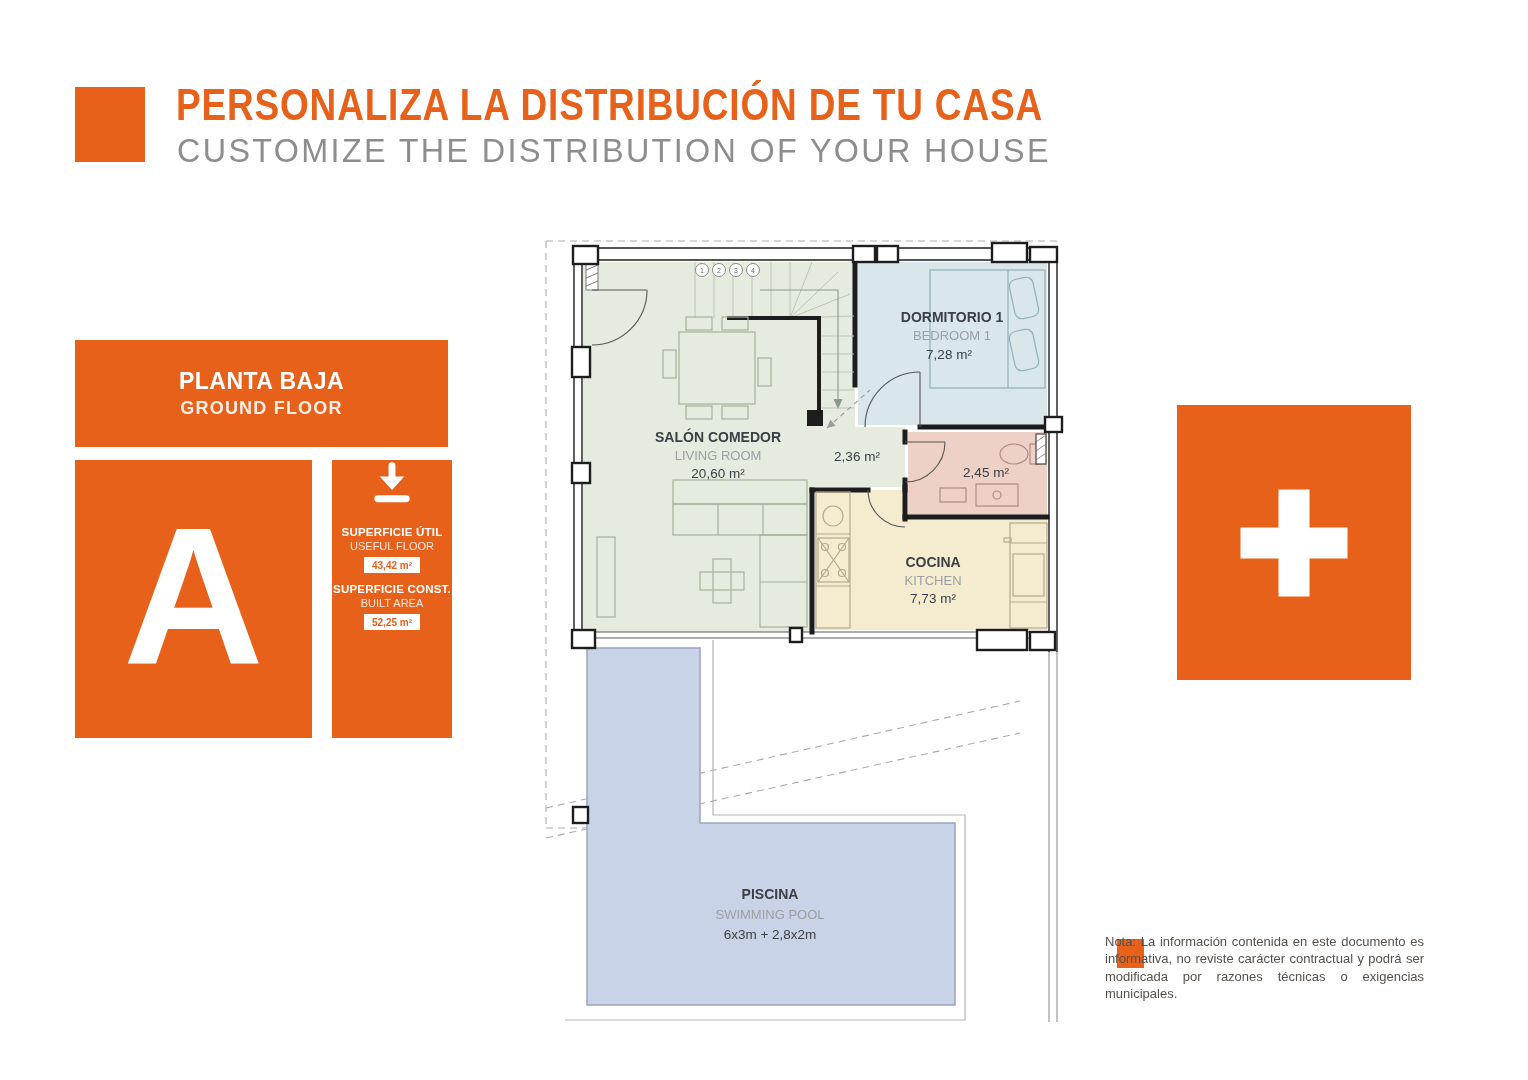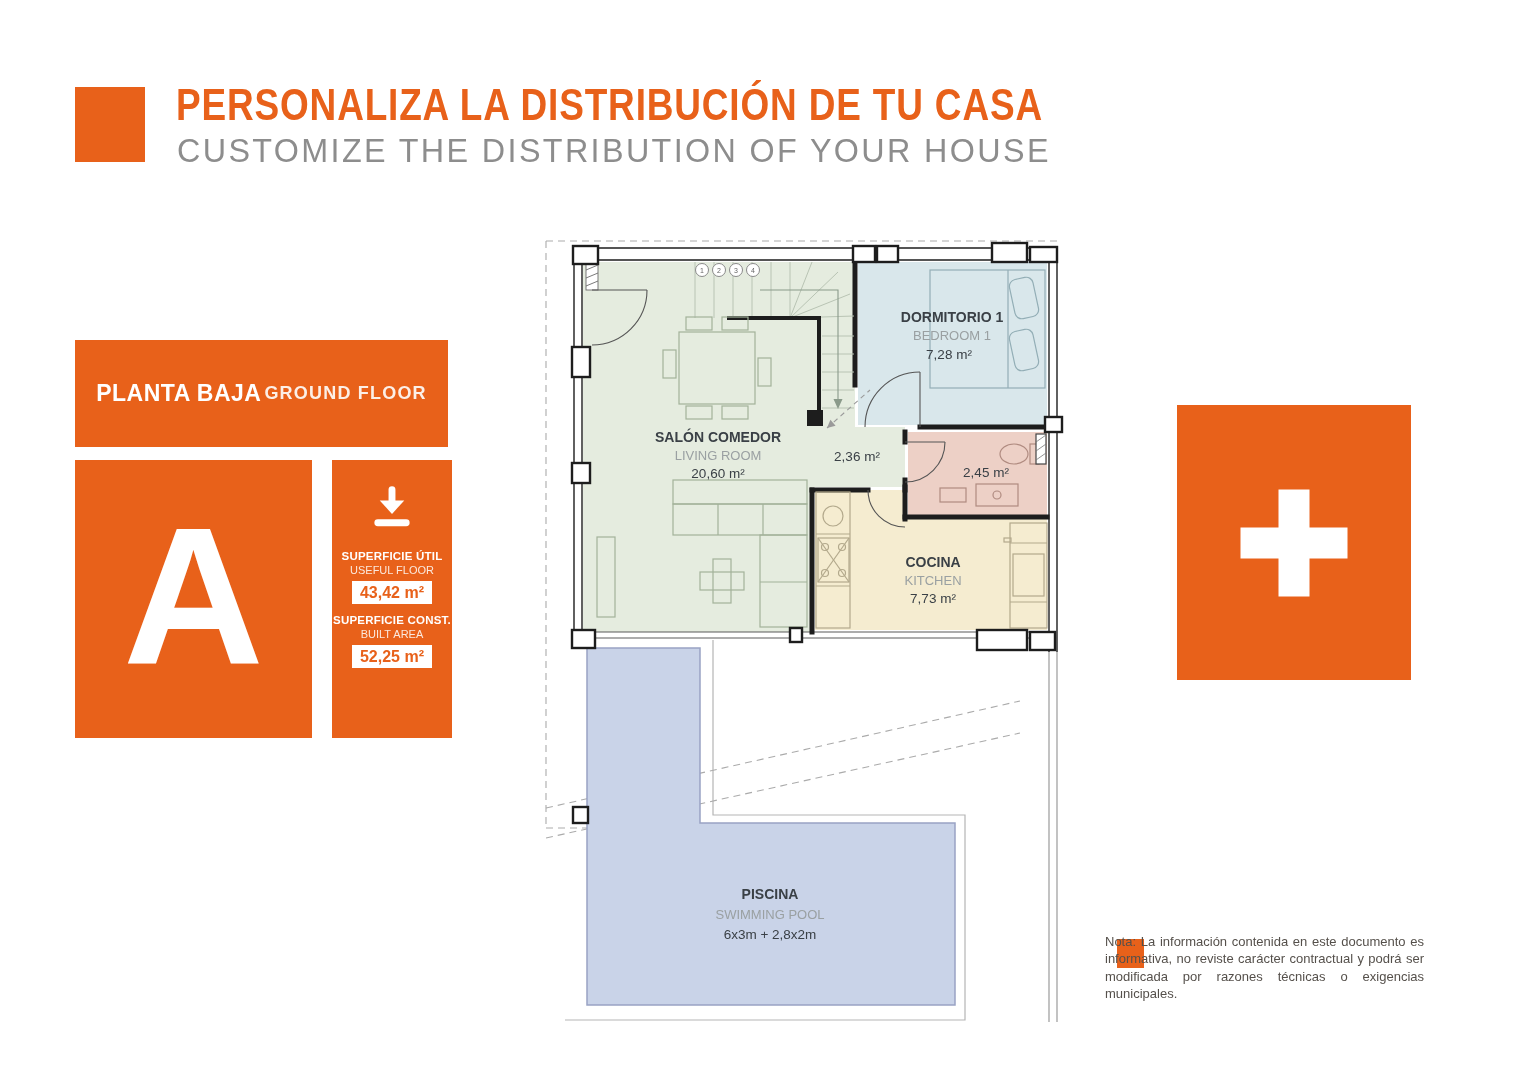--- a/index.html
+++ b/index.html
@@ -9,34 +9,34 @@
 
   
   .logo{left:75px;top:87px;width:70px;height:75px;background:#e8611a;}
   .title-es{left:176px;top:80px;font-size:44px;font-weight:700;color:#e8611a;
             white-space:nowrap;letter-spacing:1px;transform:scaleX(.84);transform-origin:left top;}
   .title-en{left:177px;top:131px;font-size:34px;font-weight:400;color:#8d8d8d;
             white-space:nowrap;letter-spacing:2.5px;transform:scaleX(.95);transform-origin:left top;}
 
   
   .floor-banner{left:75px;top:340px;width:373px;height:107px;background:#e8611a;color:#fff;
-                display:flex;align-items:center;justify-content:center;gap:3px;}
+                display:flex;flex-direction:column;align-items:center;justify-content:center;gap:3px;}
   .floor-es{font-size:23px;font-weight:700;letter-spacing:.5px;}
   .floor-en{font-size:18px;font-weight:700;letter-spacing:1.2px;color:#fcefe7;}
 
   .model-box{left:75px;top:460px;width:237px;height:278px;background:#e8611a;color:#fff;
              display:flex;align-items:center;justify-content:center;}
   .model-letter{font-size:195px;font-weight:700;line-height:1;margin-top:-8px;}
 
   .stats-box{left:332px;top:460px;width:120px;height:278px;background:#e8611a;color:#fff;
-             display:flex;flex-direction:column;align-items:center;padding-top:24px;box-sizing:border-box;}
+             display:flex;flex-direction:column;align-items:center;box-sizing:border-box;}
   .dl-icon{width:46px;height:46px;}
   .stat-label-es{font-size:11.5px;font-weight:700;letter-spacing:.2px;margin-top:20px;}
   .stat-label-en{font-size:11px;font-weight:400;color:#fbe9dd;margin-top:2px;}
-  .stat-value{margin-top:5px;background:#fff;color:#e8611a;font-weight:700;font-size:16px;
+  .stat-value{margin-top:5px;background:#fff;color:#e8611a;font-weight:700;font-size:10px;
               padding:3px 8px 2px;}
   .gap2{margin-top:10px;}
 
   
   .plus-box{left:1177px;top:405px;width:234px;height:275px;background:#e8611a;cursor:pointer;}
   .plus-v{position:absolute;left:50%;top:50%;width:31px;height:107px;background:#fff;transform:translate(-50%,-50%);}
   .plus-h{position:absolute;left:50%;top:50%;width:107px;height:31px;background:#fff;transform:translate(-50%,-50%);}
 
   
   .note-square{left:1117px;top:939px;width:27px;height:29px;background:#e8611a;}

